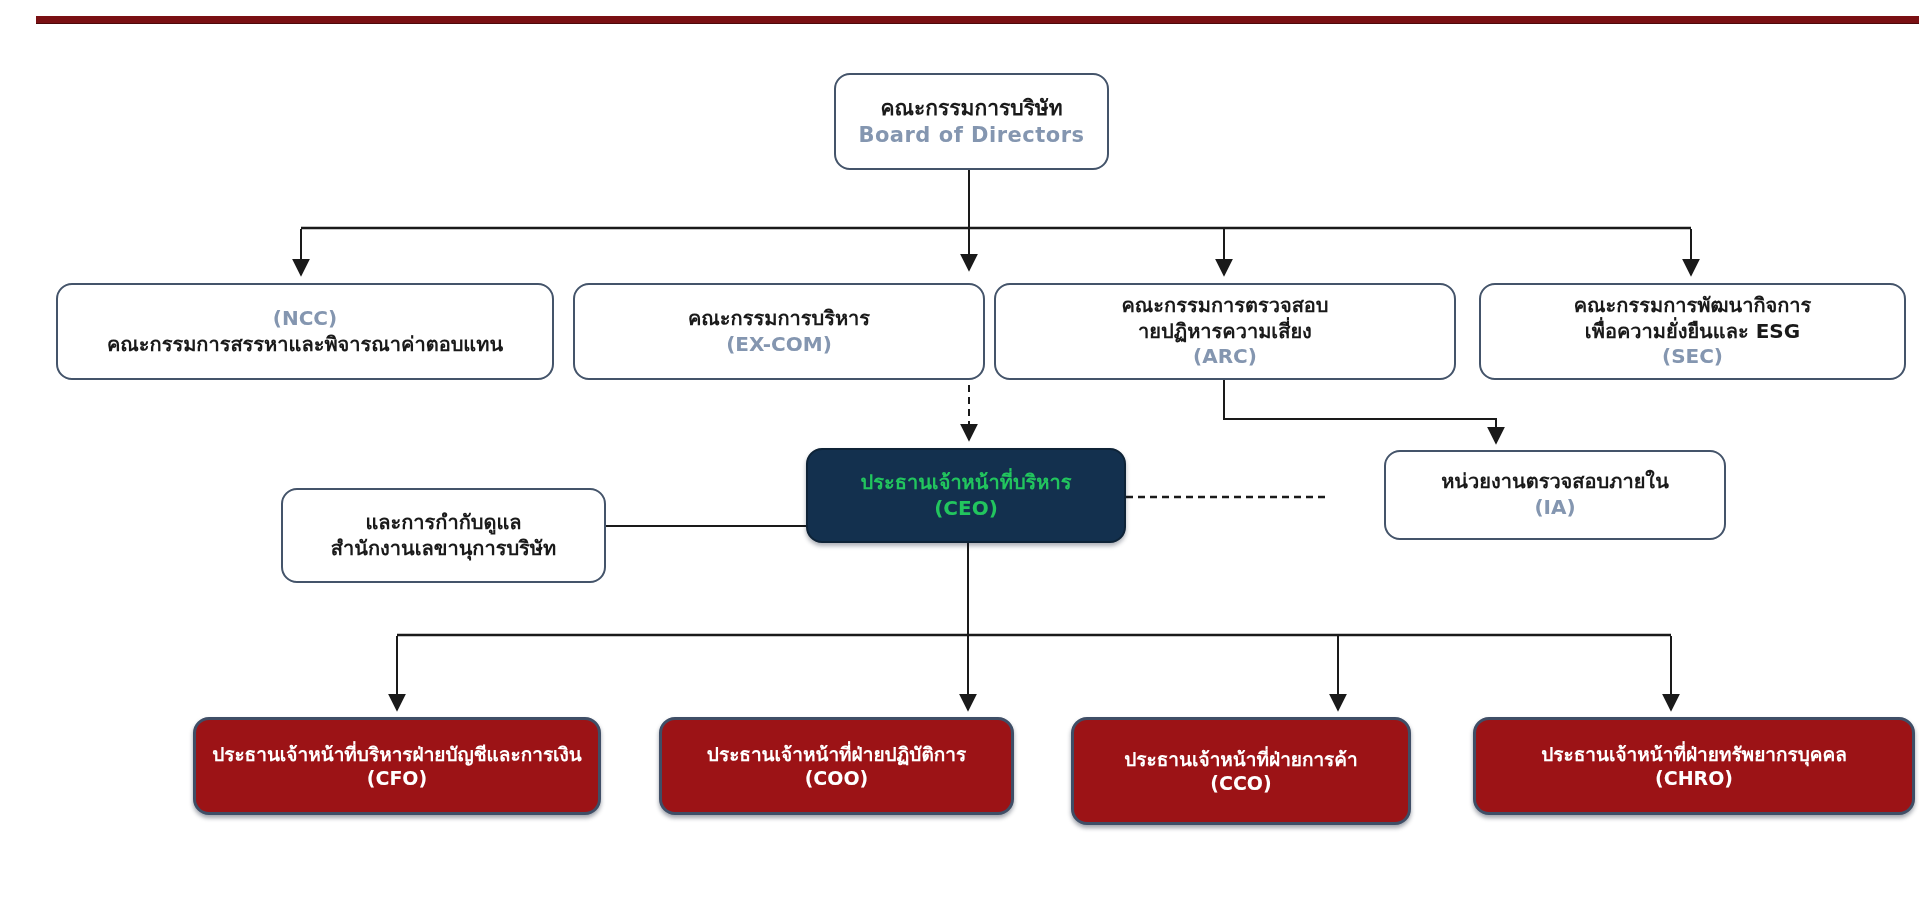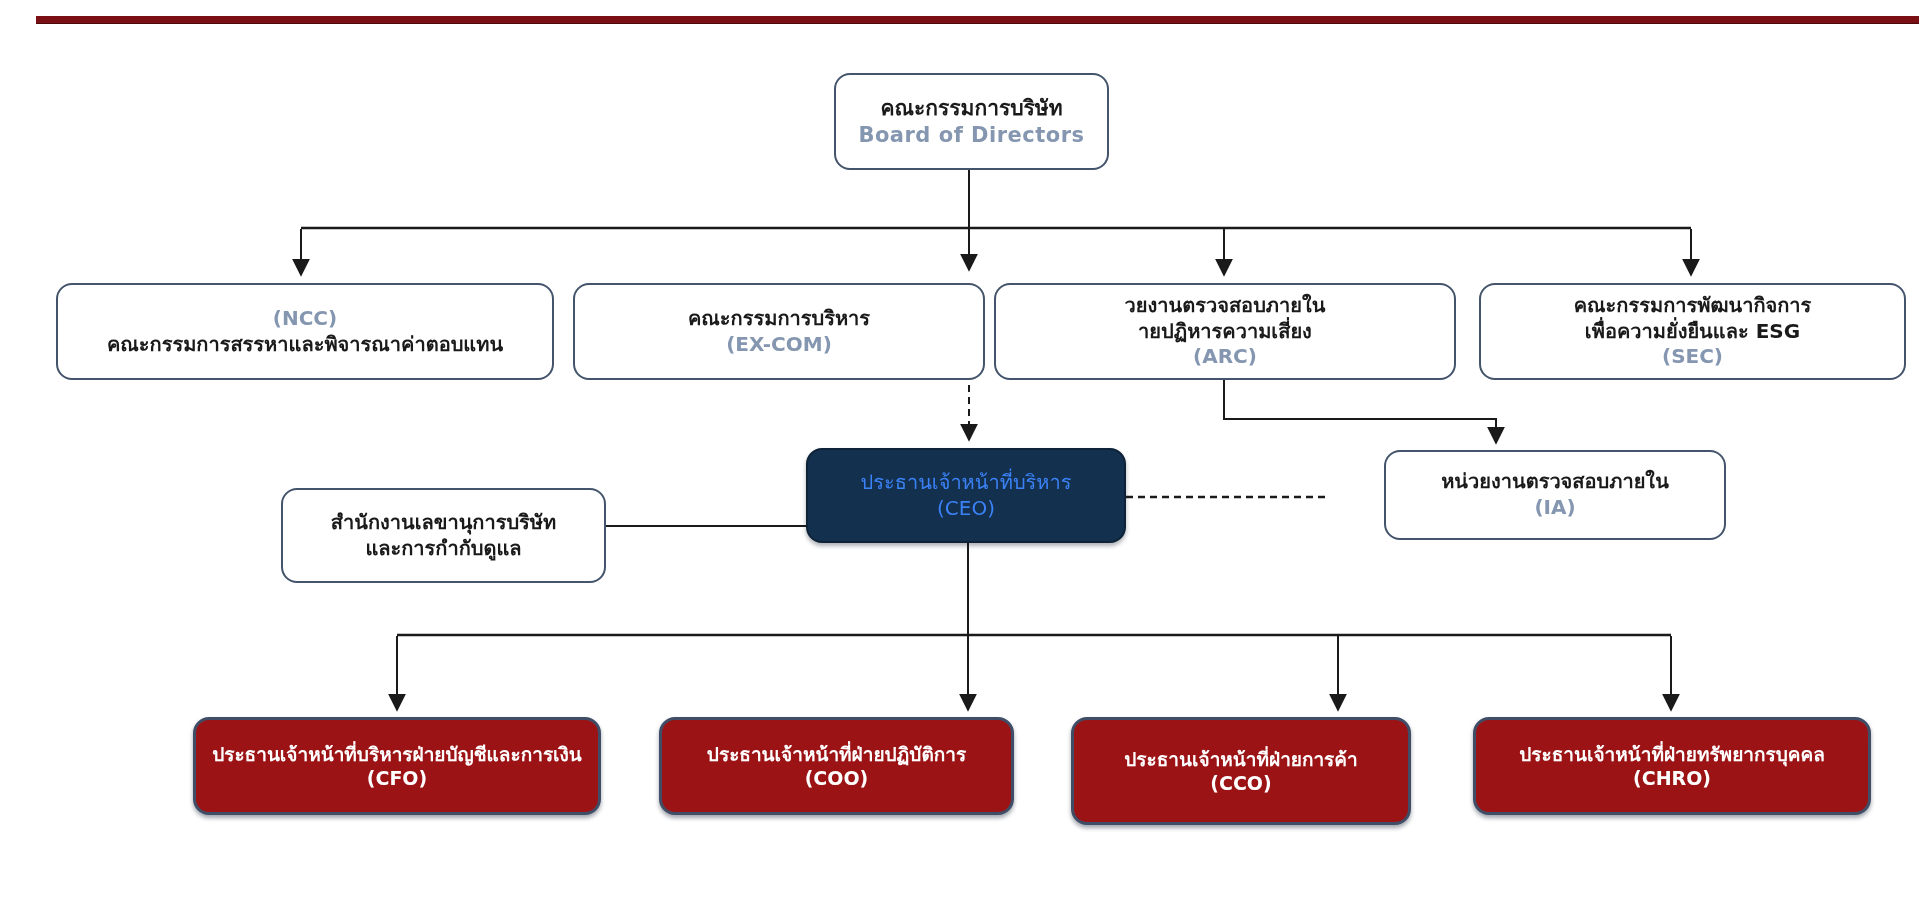--- a/index.html
+++ b/index.html
@@ -38,22 +38,22 @@
   }
   .outline{
     background:#fff;
     border:2px solid var(--slate);
     color:var(--ink);
     font-weight:700;font-size:20px;
   }
   .navyfill{
     background:var(--navy);
     border:2px solid #0E2337;
-    color:#3b82f6;
-    font-weight:400;font-size:20px;
+    color:#22c55e;
+    font-weight:700;font-size:20px;
     box-shadow:0 3px 4px rgba(20,30,50,.35);
   }
   .redfill{
     background:var(--red);
     border:3px solid var(--red-border);
     color:#fff;
     font-weight:700;font-size:19px;
     box-shadow:0 3px 4px rgba(20,30,50,.4);
   }
   .abbr{color:var(--slate-light);}
@@ -109,34 +109,34 @@
     <div class="ln abbr">(NCC)</div>
     <div class="ln">คณะกรรมการสรรหาและพิจารณาค่าตอบแทน</div>
   </div>
 
   <div class="box outline" style="left:537px;top:283px;width:412px;height:97px">
     <div class="ln">คณะกรรมการบริหาร</div>
     <div class="ln abbr">(EX-COM)</div>
   </div>
 
   <div class="box outline" style="left:958px;top:283px;width:462px;height:97px">
-    <div class="ln">วยงานตรวจสอบภายใน</div>
+    <div class="ln">คณะกรรมการตรวจสอบ</div>
     <div class="ln">ายปฏิหารความเสี่ยง</div>
     <div class="ln abbr">(ARC)</div>
   </div>
 
   <div class="box outline" style="left:1443px;top:283px;width:427px;height:97px">
     <div class="ln">คณะกรรมการพัฒนากิจการ</div>
     <div class="ln">เพื่อความยั่งยืนและ ESG</div>
     <div class="ln abbr">(SEC)</div>
   </div>
 
   <div class="box outline" style="left:245px;top:488px;width:325px;height:95px">
+    <div class="ln">และการกำกับดูแล</div>
     <div class="ln">สำนักงานเลขานุการบริษัท</div>
-    <div class="ln">และการกำกับดูแล</div>
   </div>
 
   <div class="box navyfill" style="left:770px;top:448px;width:320px;height:95px">
     <div class="ln">ประธานเจ้าหน้าที่บริหาร</div>
     <div class="ln">(CEO)</div>
   </div>
 
   <div class="box outline" style="left:1348px;top:450px;width:342px;height:90px">
     <div class="ln">หน่วยงานตรวจสอบภายใน</div>
     <div class="ln abbr">(IA)</div>
@@ -150,18 +150,18 @@
   <div class="box redfill" style="left:623px;top:717px;width:355px;height:98px">
     <div class="ln">ประธานเจ้าหน้าที่ฝ่ายปฏิบัติการ</div>
     <div class="ln">(COO)</div>
   </div>
 
   <div class="box redfill" style="left:1035px;top:717px;width:340px;height:108px">
     <div class="ln">ประธานเจ้าหน้าที่ฝ่ายการค้า</div>
     <div class="ln">(CCO)</div>
   </div>
 
-  <div class="box redfill" style="left:1437px;top:717px;width:398px;height:98px">
+  <div class="box redfill" style="left:1437px;top:717px;width:442px;height:98px">
     <div class="ln">ประธานเจ้าหน้าที่ฝ่ายทรัพยากรบุคคล</div>
     <div class="ln">(CHRO)</div>
   </div>
 
 </div>
 
 </body></html>

